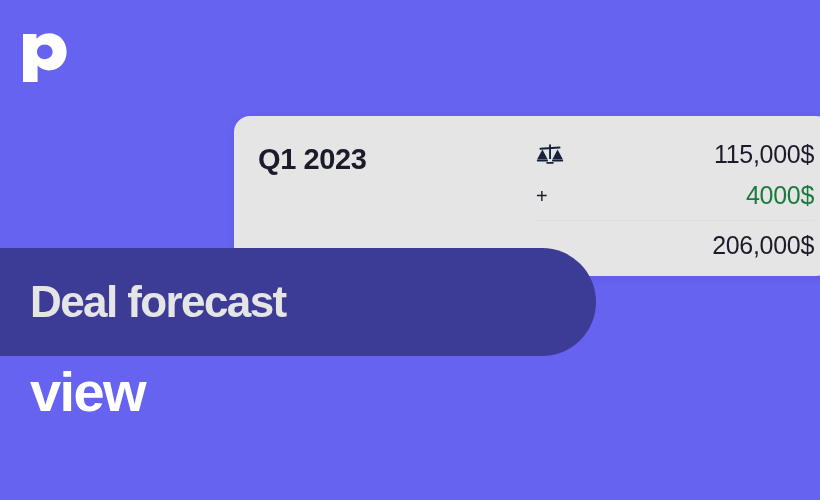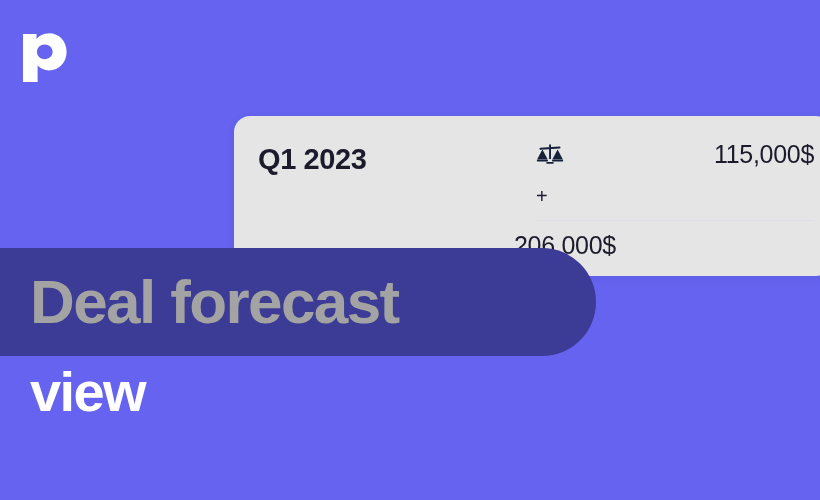--- a/index.html
+++ b/index.html
@@ -59,21 +59,21 @@
   .amounts {
     position: absolute;
     right: 18px;
     top: 18px;
     width: 300px;
   }
 
   .amount-row {
     display: flex;
     align-items: center;
-    justify-content: flex-start;
+    justify-content: flex-end;
     height: 41px;
     box-sizing: border-box;
   }
 
   .row-base .lead,
   .row-add .lead {
     margin-right: auto;
     display: flex;
     align-items: center;
     padding-left: 22px;
@@ -118,22 +118,22 @@
     background: #3C3C96;
     border-top-right-radius: 54px;
     border-bottom-right-radius: 54px;
     z-index: 4;
   }
   .banner-text {
     position: absolute;
     left: 70px;
     top: 50%;
     transform: translateY(-50%);
-    color: #a3a3a3;
-    font-size: 62px;
+    color: #e5e5e5;
+    font-size: 44px;
     font-weight: bold;
     letter-spacing: -1.6px;
     white-space: nowrap;
     line-height: 1;
   }
 
   
   .subtitle {
     position: absolute;
     left: 30px;
@@ -174,20 +174,21 @@
             <rect x="10.2" y="18.9" width="7.6" height="1.8" rx="0.9" fill="#16213A"></rect>
           </svg>
         </span>
         <span class="amount-value">115,000$</span>
       </div>
 
       <div class="amount-row row-add">
         <span class="lead">
           <span class="plus-sign">+</span>
         </span>
+        <span class="amount-value positive">4000$</span>
       </div>
 
       <div class="divider"></div>
 
       <div class="amount-row row-total">
         <span class="amount-value">206,000$</span>
       </div>
 
     </div>
   </div>

